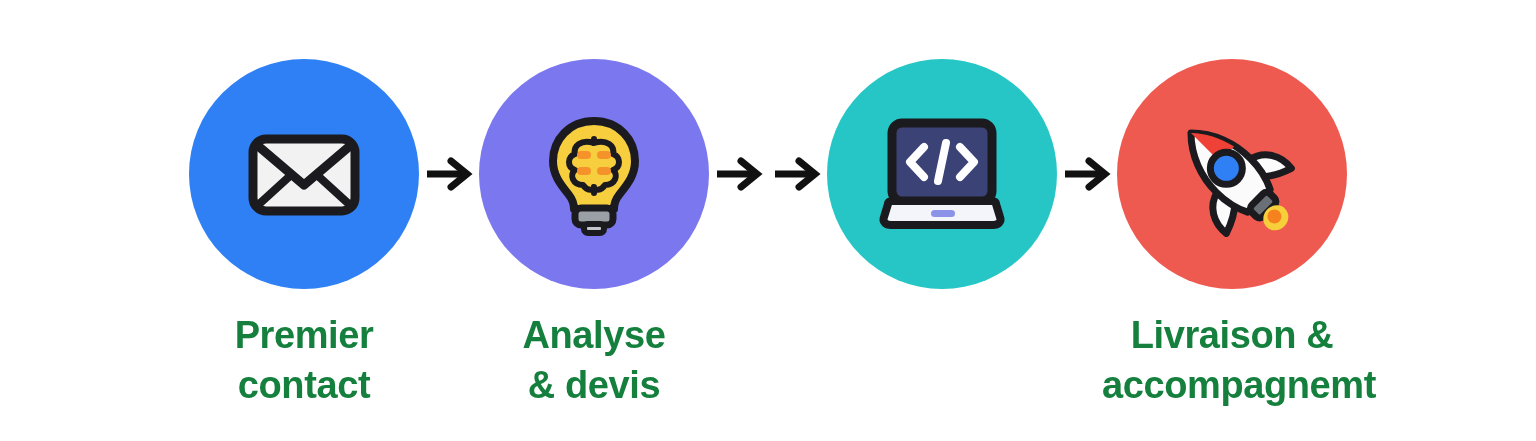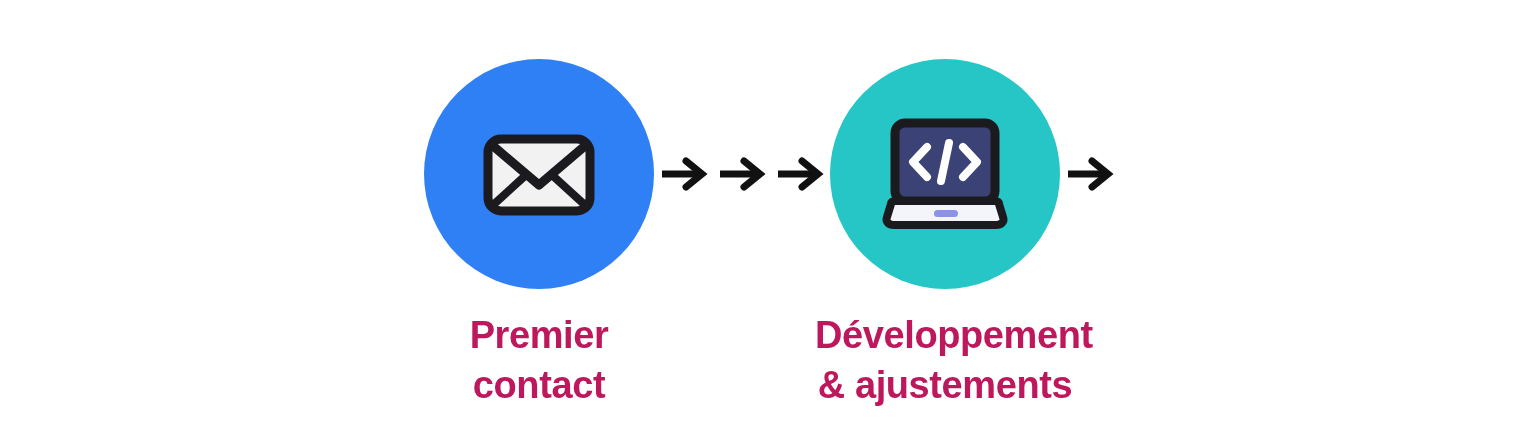--- a/index.html
+++ b/index.html
@@ -44,21 +44,21 @@
     flex: 0 0 auto;
   }
   .circle svg { display: block; }
 
   .step-label {
     margin-top: 21px;
     text-align: center;
     font-weight: bold;
     font-size: 38px;
     line-height: 1.32;
-    color: #be185d;
+    color: #15803d;
     letter-spacing: -0.4px;
     white-space: pre-line;
     width: 260px;
   }
 
   .arrow {
     flex: 0 0 58px;
     width: 58px;
     height: 230px;
     display: flex;
@@ -91,20 +91,46 @@
 contact</div>
   </div>
 
   <div class="arrow">
     <svg width="52" height="40" viewBox="0 0 52 40">
       <path d="M4 20 H40" stroke="#111111" stroke-width="7" stroke-linecap="butt"></path>
       <path d="M28 7 L44 20 L28 33" fill="none" stroke="#111111" stroke-width="7" stroke-linecap="round" stroke-linejoin="miter"></path>
     </svg>
   </div>
 
+  <div class="step s2">
+    <div class="circle" style="background:#7b77ef;">
+      <svg width="130" height="130" viewBox="0 0 130 130">
+
+        <path d="M65 12 C40 12 24 31 24 52 C24 68 34 78 40 86 C44 91 45 96 45 100 L85 100
+                 C85 96 86 91 90 86 C96 78 106 68 106 52 C106 31 90 12 65 12 Z" fill="#f7ce3e" stroke="#1b1b1f" stroke-width="8" stroke-linejoin="round"></path>
+
+        <g stroke="#1b1b1f" stroke-width="6" stroke-linecap="round" stroke-linejoin="round" fill="none">
+          <path d="M65 30 L65 84"></path>
+          <path d="M65 34 C52 30 44 37 46 45 C38 48 38 58 46 61 C40 66 44 76 54 76 C58 82 65 82 65 78" fill="#f7ce3e"></path>
+          <path d="M65 34 C78 30 86 37 84 45 C92 48 92 58 84 61 C90 66 86 76 76 76 C72 82 65 82 65 78" fill="#f7ce3e"></path>
+        </g>
+        <g fill="#f5932a">
+          <rect x="48" y="42" width="14" height="8" rx="4"></rect>
+          <rect x="48" y="58" width="14" height="8" rx="4"></rect>
+          <rect x="68" y="42" width="14" height="8" rx="4"></rect>
+          <rect x="68" y="58" width="14" height="8" rx="4"></rect>
+        </g>
+
+        <rect x="46" y="99" width="38" height="17" rx="6" fill="#9aa0a6" stroke="#1b1b1f" stroke-width="7"></rect>
+        <rect x="55" y="115" width="20" height="9" rx="4" fill="#c3c7cc" stroke="#1b1b1f" stroke-width="6"></rect>
+      </svg>
+    </div>
+    <div class="step-label">Analyse
+&amp; devis</div>
+  </div>
 
   <div class="arrow">
     <svg width="52" height="40" viewBox="0 0 52 40">
       <path d="M4 20 H40" stroke="#111111" stroke-width="7"></path>
       <path d="M28 7 L44 20 L28 33" fill="none" stroke="#111111" stroke-width="7" stroke-linecap="round"></path>
     </svg>
   </div>
 
 
   <div class="arrow">
@@ -124,25 +150,49 @@
           <path d="M52 38 L38 53 L52 68"></path>
           <path d="M88 38 L102 53 L88 68"></path>
           <path d="M74 34 L66 72"></path>
         </g>
 
         <path d="M16 95 C16 92 18 92 21 92 L119 92 C122 92 124 92 124 95
                  L128 108 C130 113 126 116 121 116 L19 116 C14 116 10 113 12 108 Z" fill="#f4f5fa" stroke="#1b1b1f" stroke-width="8" stroke-linejoin="round"></path>
         <rect x="59" y="101" width="24" height="7" rx="3.5" fill="#8b92e8"></rect>
       </svg>
     </div>
-    <div class="step-label">Développement
-&amp; ajustements</div>
   </div>
 
   <div class="arrow">
     <svg width="52" height="40" viewBox="0 0 52 40">
       <path d="M4 20 H40" stroke="#111111" stroke-width="7"></path>
       <path d="M28 7 L44 20 L28 33" fill="none" stroke="#111111" stroke-width="7" stroke-linecap="round"></path>
     </svg>
   </div>
 
+  <div class="step s5">
+    <div class="circle" style="background:#ef5a50;">
+      <svg width="140" height="140" viewBox="0 0 140 140">
+        <g transform="rotate(-45 70 70)">
+
+          <path d="M48 72 C30 76 22 92 24 108 C36 104 46 98 52 92 Z" fill="#fbfbfc" stroke="#1b1b1f" stroke-width="7" stroke-linejoin="round"></path>
+
+          <path d="M92 72 C110 76 118 92 116 108 C104 104 94 98 88 92 Z" fill="#fbfbfc" stroke="#1b1b1f" stroke-width="7" stroke-linejoin="round"></path>
+
+          <path d="M70 12 C86 28 94 50 94 72 C94 88 90 100 86 108 L54 108
+                   C50 100 46 88 46 72 C46 50 54 28 70 12 Z" fill="#fbfbfc" stroke="#1b1b1f" stroke-width="7" stroke-linejoin="round"></path>
+
+          <path d="M70 12 C80 22 87 36 91 52 L70 52 Z" fill="#ef4136"></path>
+
+          <circle cx="70" cy="62" r="16" fill="#2f80f5" stroke="#1b1b1f" stroke-width="7"></circle>
+
+          <rect x="57" y="106" width="26" height="16" rx="5" fill="#6b6f76" stroke="#1b1b1f" stroke-width="7"></rect>
+
+          <ellipse cx="70" cy="132" rx="13" ry="12" fill="#f7cf3a" stroke="#1b1b1f" stroke-width="0"></ellipse>
+          <ellipse cx="70" cy="130" rx="7" ry="7" fill="#f5811f"></ellipse>
+        </g>
+      </svg>
+    </div>
+    <div class="step-label">Livraison &amp;
+accompagnemt</div>
+  </div>
 
 </div>
 
 </body></html>

